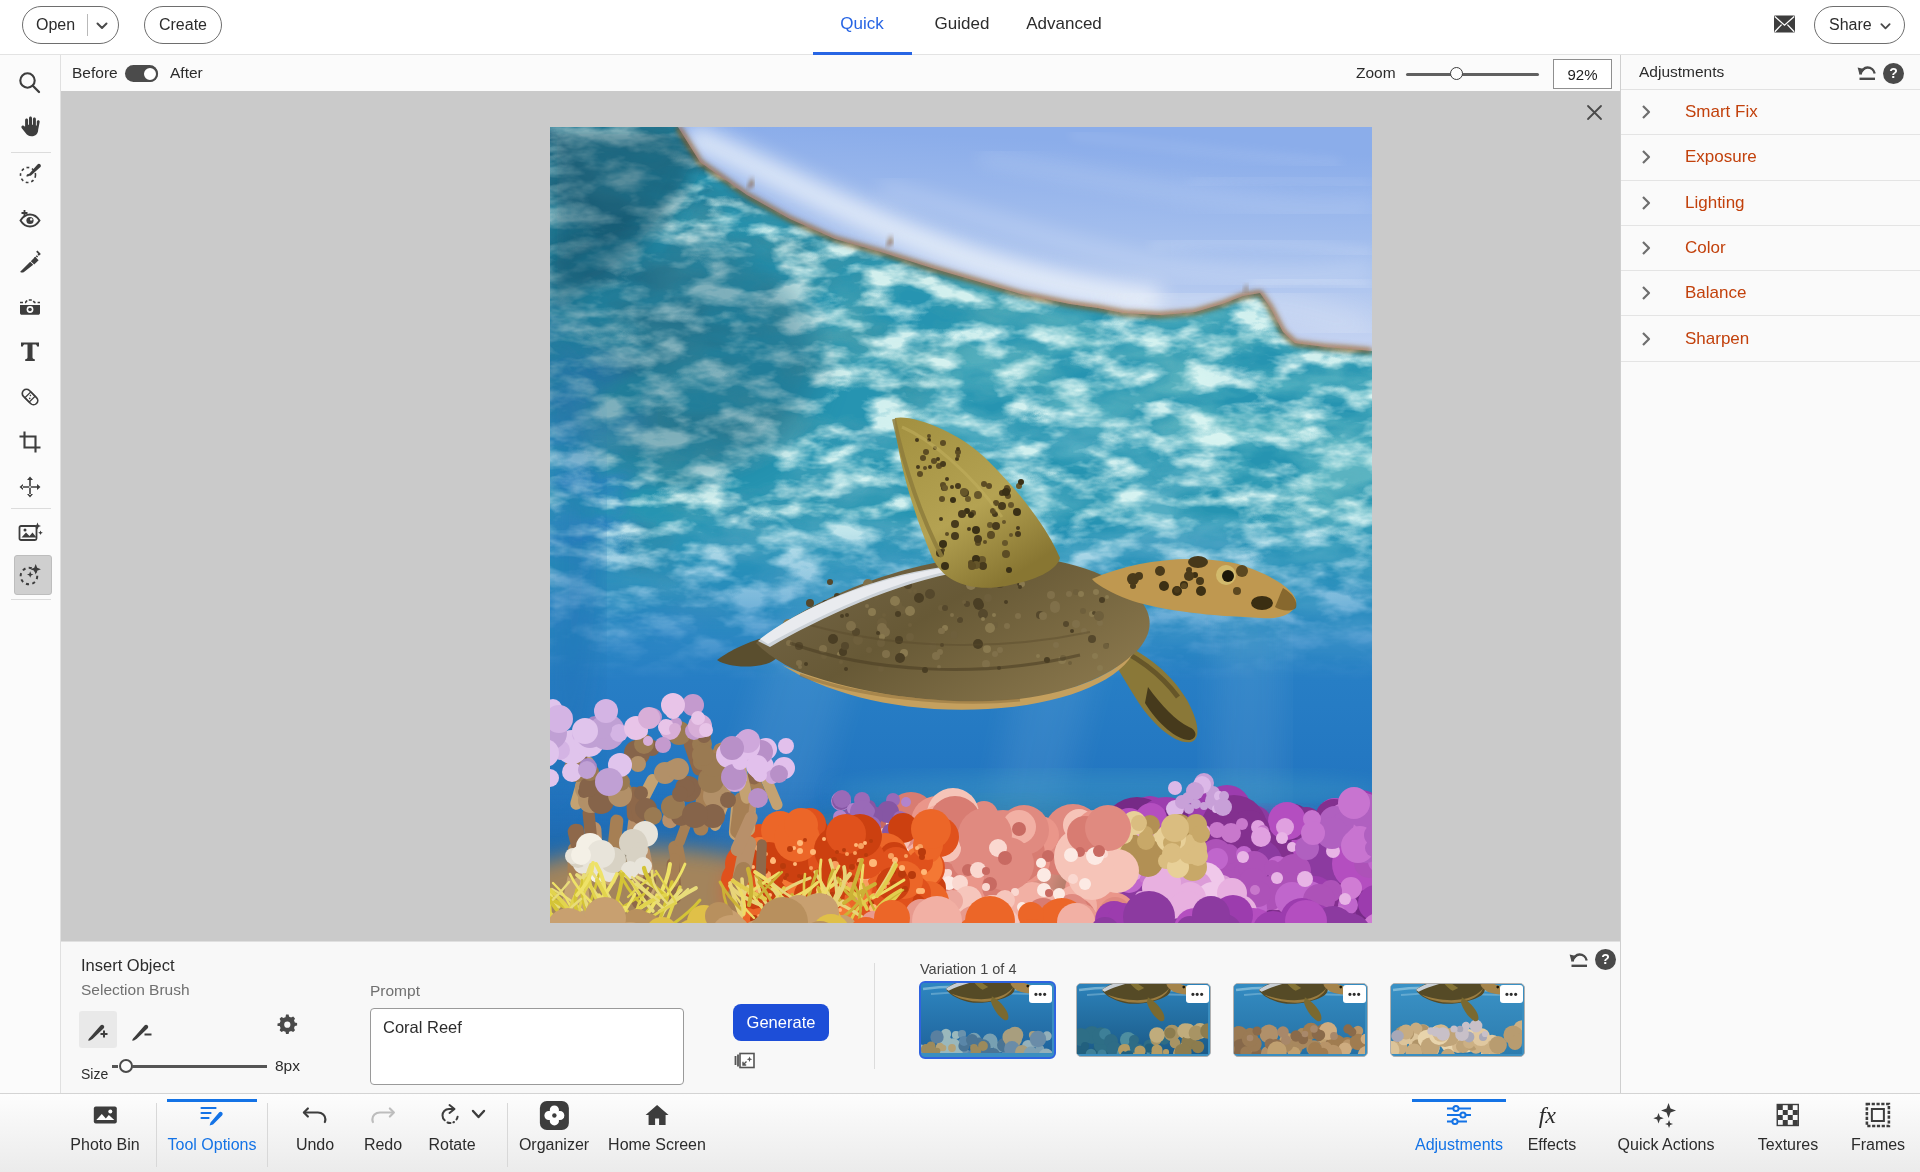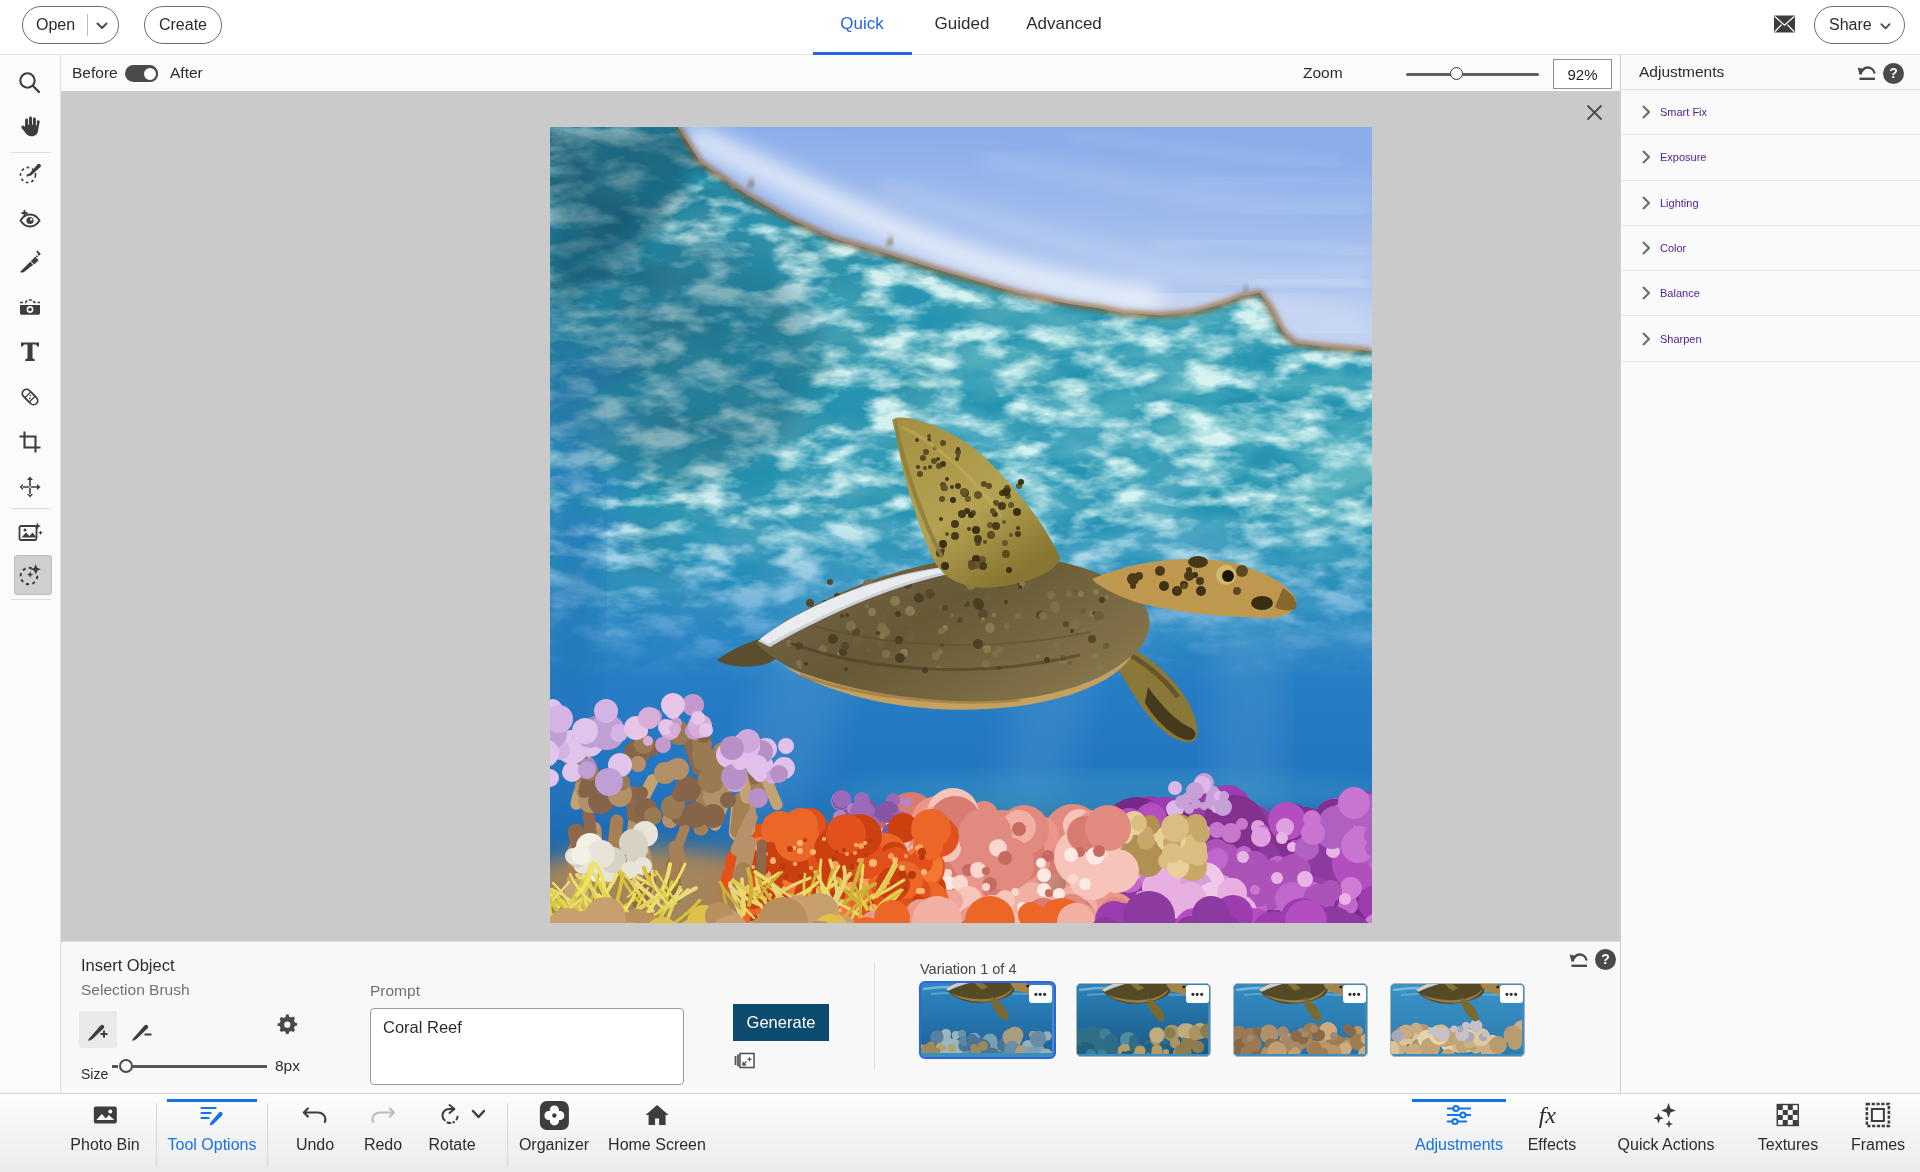--- a/index.html
+++ b/index.html
@@ -18,21 +18,21 @@
   .tsep { position:absolute; left:11px; width:40px; height:1px; background:#dcdcdc; }
   #selbox { position:absolute; left:14px; top:500px; width:38px; height:40px; background:#cfcfcf; border:1px solid #bdbdbd; border-radius:3px; }
   
   #row2 { left:61px; top:55px; width:1559px; height:36px; background:#fbfbfb; }
   
   #canvas { left:61px; top:91px; width:1559px; height:850px; background:#cacaca; }
   
   #rpanel { left:1620px; top:55px; width:300px; height:1038px; background:#fafafa; border-left:1px solid #cfcfcf; }
   .prow { position:absolute; left:0; width:300px; border-bottom:1px solid #e4e4e4; }
   .prow .chev { position:absolute; left:20px; top:50%; transform:translateY(-50%); }
-  .prow .lbl { position:absolute; left:39px; top:50%; transform:translateY(-50%); font-size:11px; color:#4c1d95; }
+  .prow .lbl { position:absolute; left:64px; top:50%; transform:translateY(-50%); font-size:17px; color:#c2410c; }
   
   #bpanel { left:61px; top:941px; width:1559px; height:152px; background:#f8f8f8; border-top:1px solid #e0e0e0; }
   
   #btoolbar { left:0; top:1093px; width:1920px; height:79px; background:linear-gradient(#fdfdfd,#ebebeb); border-top:1px solid #d4d4d4; }
   .bsep { position:absolute; top:9px; width:1px; height:64px; background:#d8d8d8; }
   .bitem { position:absolute; top:0; text-align:center; transform:translateX(-50%); }
   .bitem .blbl { font-size:16px; color:#2c2c2c;text-align:center; }
   .bitem.blue .blbl { color:#1473e6; }
   .bluebar { position:absolute; top:5px; height:3px; background:#1473e6; }
 </style>
@@ -64,21 +64,21 @@
         <path d="M2.5 3.5 L7 8 L11.5 3.5" fill="none" stroke="#4a4a4a" stroke-width="2" stroke-linecap="round" stroke-linejoin="round"></path>
       </svg>
   </div>
 
   <div id="row2" class="abs"></div>
   <div class="abs" style="left:72px; top:64px; font-size:15.5px; color:#2c2c2c;">Before</div>
   <div class="abs" style="left:125px; top:65px; width:33px; height:17px; background:#4b4b4b; border-radius:9px;">
     <div style="position:absolute; right:0.5px; top:0.5px; width:16px; height:16px; background:#fff; border:2.5px solid #4b4b4b; border-radius:50%;"></div>
   </div>
   <div class="abs" style="left:170px; top:64px; font-size:15.5px; color:#2c2c2c;">After</div>
-  <div class="abs" style="left:1303px; top:64px; font-size:15.5px; color:#2c2c2c;">Zoom</div>
+  <div class="abs" style="left:1356px; top:64px; font-size:15.5px; color:#2c2c2c;">Zoom</div>
   <div class="abs" style="left:1406px; top:72.5px; width:133px; height:3px; background:#606060; border-radius:2px;"></div>
   <div class="abs" style="left:1450px; top:67px; width:13px; height:13px; background:#fdfdfd; border:1.6px solid #3c3c3c; border-radius:50%;"></div>
   <div class="abs" style="left:1553px; top:59px; width:59px; height:30px; background:#fff; border:1.6px solid #8f8f8f; display:flex; align-items:center; justify-content:center; font-size:15px; color:#1d1d1d;">92%</div>
 
   <div id="ltoolbar" class="abs">
       <svg class="ticon" style="top:28px;" width="26" height="26" viewBox="0 0 26 26">
         <circle cx="10.5" cy="10.5" r="7.2" fill="none" stroke="#3d3d3d" stroke-width="2.1"></circle>
         <path d="M15.8 15.8 L22 22" stroke="#3d3d3d" stroke-width="2.3" stroke-linecap="round"></path>
       </svg>
       <svg class="ticon" style="top:71px;" width="26" height="26" viewBox="0 0 26 26">
@@ -1595,21 +1595,21 @@
       </svg>
       <div style="position:absolute; left:20px; top:124px; font-size:14px; color:#2c2c2c;">Size</div>
       <div style="position:absolute; left:51px; top:123px; width:6px; height:2.5px; background:#555;"></div>
       <div style="position:absolute; left:58px; top:117px; width:14px; height:14px; background:#fbfbfb; border:2px solid #4a4a4a; border-radius:50%;"></div>
       <div style="position:absolute; left:71px; top:123px; width:135px; height:2.5px; background:#555;"></div>
       <div style="position:absolute; left:214px; top:115px; font-size:15.5px; color:#2c2c2c;">8px</div>
       <div style="position:absolute; left:309px; top:40px; font-size:15.5px; color:#707070;">Prompt</div>
       <div style="position:absolute; left:309px; top:66px; width:314px; height:77px; background:#fff; border:1px solid #9a9a9a; border-radius:4px;text-align:right;">
         <span style="position:absolute; left:12px; top:9px; font-size:16.5px; color:#2c2c2c;">Coral Reef</span>
       </div>
-      <div style="position:absolute; left:672px; top:62px; width:96px; height:37px; background:#0c4a6e; border-radius:0; color:#fff; font-size:16.5px; display:flex; align-items:center; justify-content:center;">Generate</div>
+      <div style="position:absolute; left:672px; top:62px; width:96px; height:37px; background:#1d4ed8; border-radius:8px; color:#fff; font-size:16.5px; display:flex; align-items:center; justify-content:center;">Generate</div>
       <svg style="position:absolute; left:672px; top:110px;" width="22" height="17" viewBox="0 0 22 17">
 <path d="M2.5 4 v9 M5 2.5 v12" stroke="#555" stroke-width="1.8"></path>
 <rect x="7" y="1.5" width="14" height="14" fill="#fff" stroke="#555" stroke-width="1.6"></rect>
 <path d="M16.5 4.5 l.8 2 2 .8 -2 .8 -.8 2 -.8-2 -2-.8 2-.8 Z" fill="#555"></path>
 <path d="M10 13 l3.5-3.5 M10 9.8 V13 h3.2" stroke="#555" stroke-width="1.4" fill="none"></path>
 </svg>
       <div style="position:absolute; left:813px; top:21px; width:1px; height:106px; background:#dcdcdc;"></div>
       <div style="position:absolute; left:859px; top:19px; font-size:14.5px; color:#464646;">Variation 1 of 4</div>
       <div style="position:absolute; left:858px; top:39px; width:137px; height:78px; border:2px solid #2f63e0; border-radius:6px; overflow:hidden; background:#3a8ec0;">
         <svg width="131" height="70" viewBox="0 0 131 70" style="display:block;">

